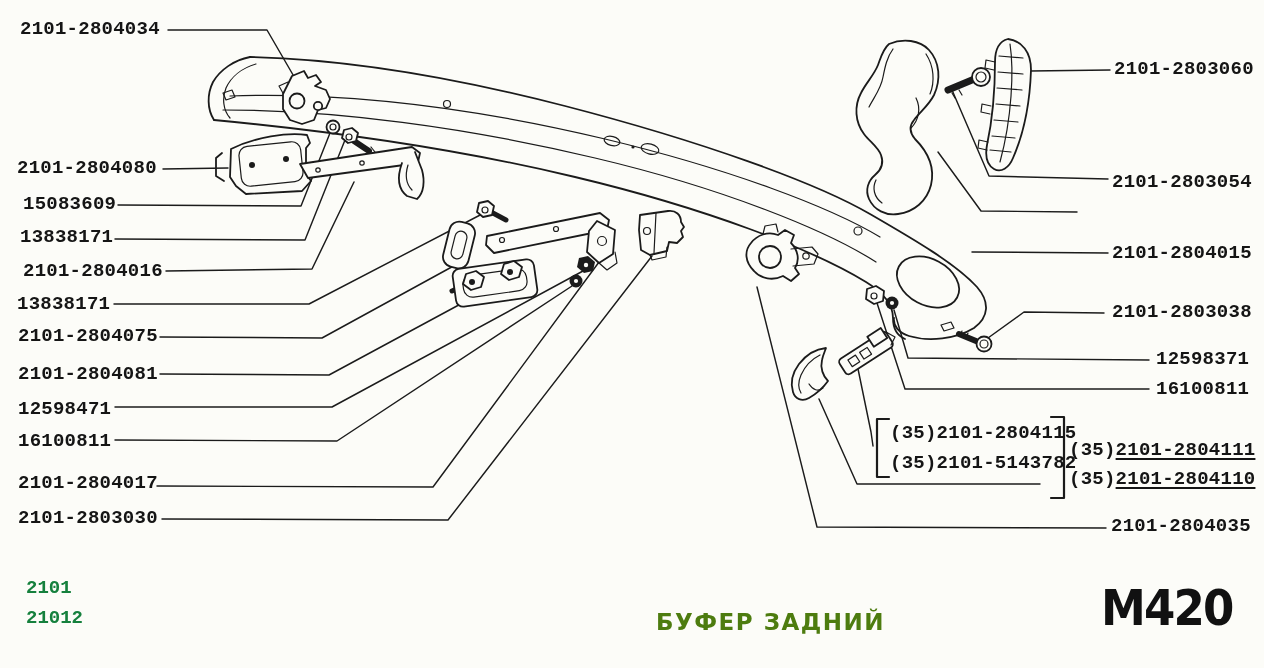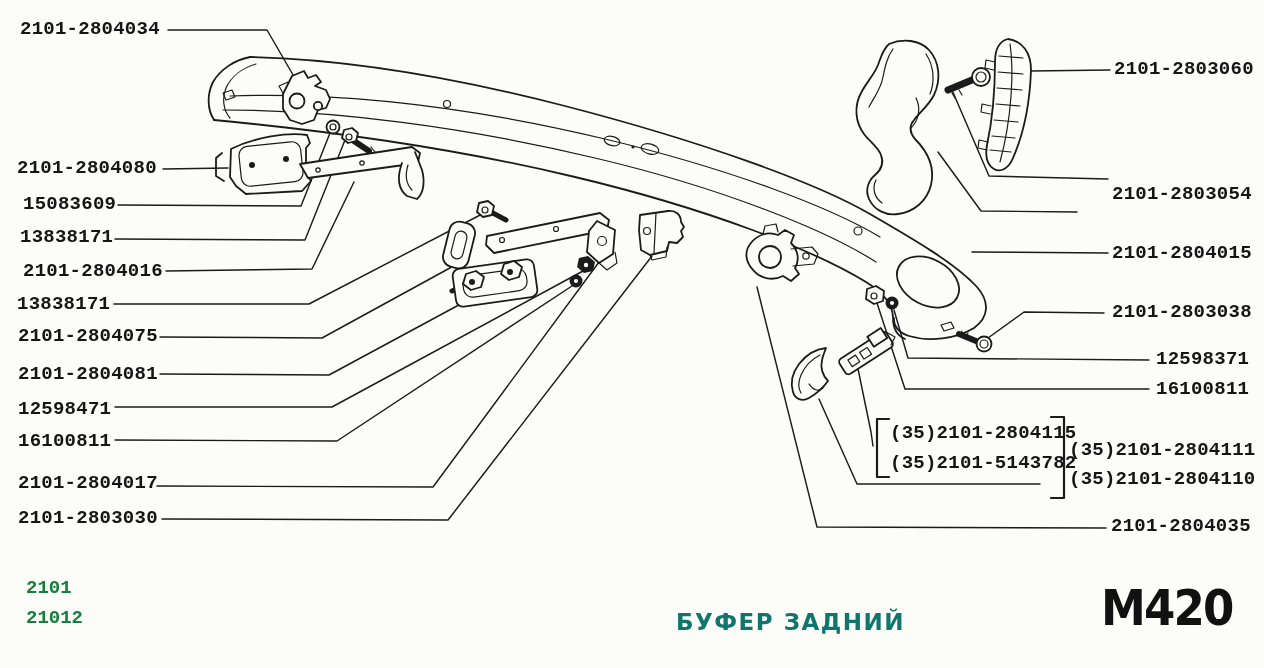--- a/index.html
+++ b/index.html
@@ -7,23 +7,23 @@
         font-family:"Liberation Mono",monospace;color:#171717;}
   .art{position:absolute;left:0;top:0;}
   .art path,.art circle,.art ellipse,.art rect,.art polyline,.art line{
         stroke:#1b1b1b;stroke-width:1.8;fill:none;stroke-linecap:round;stroke-linejoin:round;}
   .art .leader{stroke-width:1.45;}
   .art .thin{stroke-width:1.2;}
   .art .fillbg{fill:#fcfcf8;}
   .art .dark{fill:#1b1b1b;stroke:none;}
   .lbl{position:absolute;white-space:nowrap;font:700 19px/20px "Liberation Mono",monospace;
        letter-spacing:.25px;color:#151515;}
-  .lbl .u{text-decoration-thickness:1.6px;text-underline-offset:3px;text-align:center;}
-  .caption{position:absolute;left:676px;top:610px;font:700 23px/24px "DejaVu Sans",sans-serif;
-       letter-spacing:1.5px;color:#0f766e;}
+  .lbl .u{text-decoration:underline;text-decoration-thickness:1.6px;text-underline-offset:3px;text-align:center;}
+  .caption{position:absolute;left:656px;top:610px;font:700 23px/24px "DejaVu Sans",sans-serif;
+       letter-spacing:1.5px;color:#4d7c0f;}
   .sheet{position:absolute;left:1101px;top:584px;font:700 49px/50px "DejaVu Sans",sans-serif;
        letter-spacing:-2px;color:#111;transform:scaleX(.92);transform-origin:left top;}
   .model{position:absolute;font:700 19px/20px "Liberation Mono",monospace;color:#15803d;}
 </style>
 </head>
 <body>
 
 <div class="page">
 
   <svg class="art" width="1264" height="668" viewBox="0 0 1264 668">
@@ -238,21 +238,21 @@
   <div class="lbl" style="left:23px;top:261px">2101-2804016</div>
   <div class="lbl" style="left:17px;top:294px">13838171</div>
   <div class="lbl" style="left:18px;top:326px">2101-2804075</div>
   <div class="lbl" style="left:18px;top:364px">2101-2804081</div>
   <div class="lbl" style="left:18px;top:399px">12598471</div>
   <div class="lbl" style="left:18px;top:431px">16100811</div>
   <div class="lbl" style="left:18px;top:473px">2101-2804017</div>
   <div class="lbl" style="left:18px;top:508px">2101-2803030</div>
 
   <div class="lbl" style="left:1114px;top:59px">2101-2803060</div>
-  <div class="lbl" style="left:1112px;top:184px">2101-2803054</div>
+  <div class="lbl" style="left:1112px;top:172px">2101-2803054</div>
   <div class="lbl" style="left:1112px;top:243px">2101-2804015</div>
   <div class="lbl" style="left:1112px;top:302px">2101-2803038</div>
   <div class="lbl" style="left:1156px;top:349px">12598371</div>
   <div class="lbl" style="left:1156px;top:379px">16100811</div>
   <div class="lbl" style="left:1111px;top:516px">2101-2804035</div>
 
   <div class="lbl" style="left:890px;top:423px">(35)2101-2804115</div>
   <div class="lbl" style="left:890px;top:453px">(35)2101-5143782</div>
   <div class="lbl" style="left:1069px;top:440px"><span>(35)</span><span class="u">2101-2804111</span></div>
   <div class="lbl" style="left:1069px;top:469px"><span>(35)</span><span class="u">2101-2804110</span></div>

